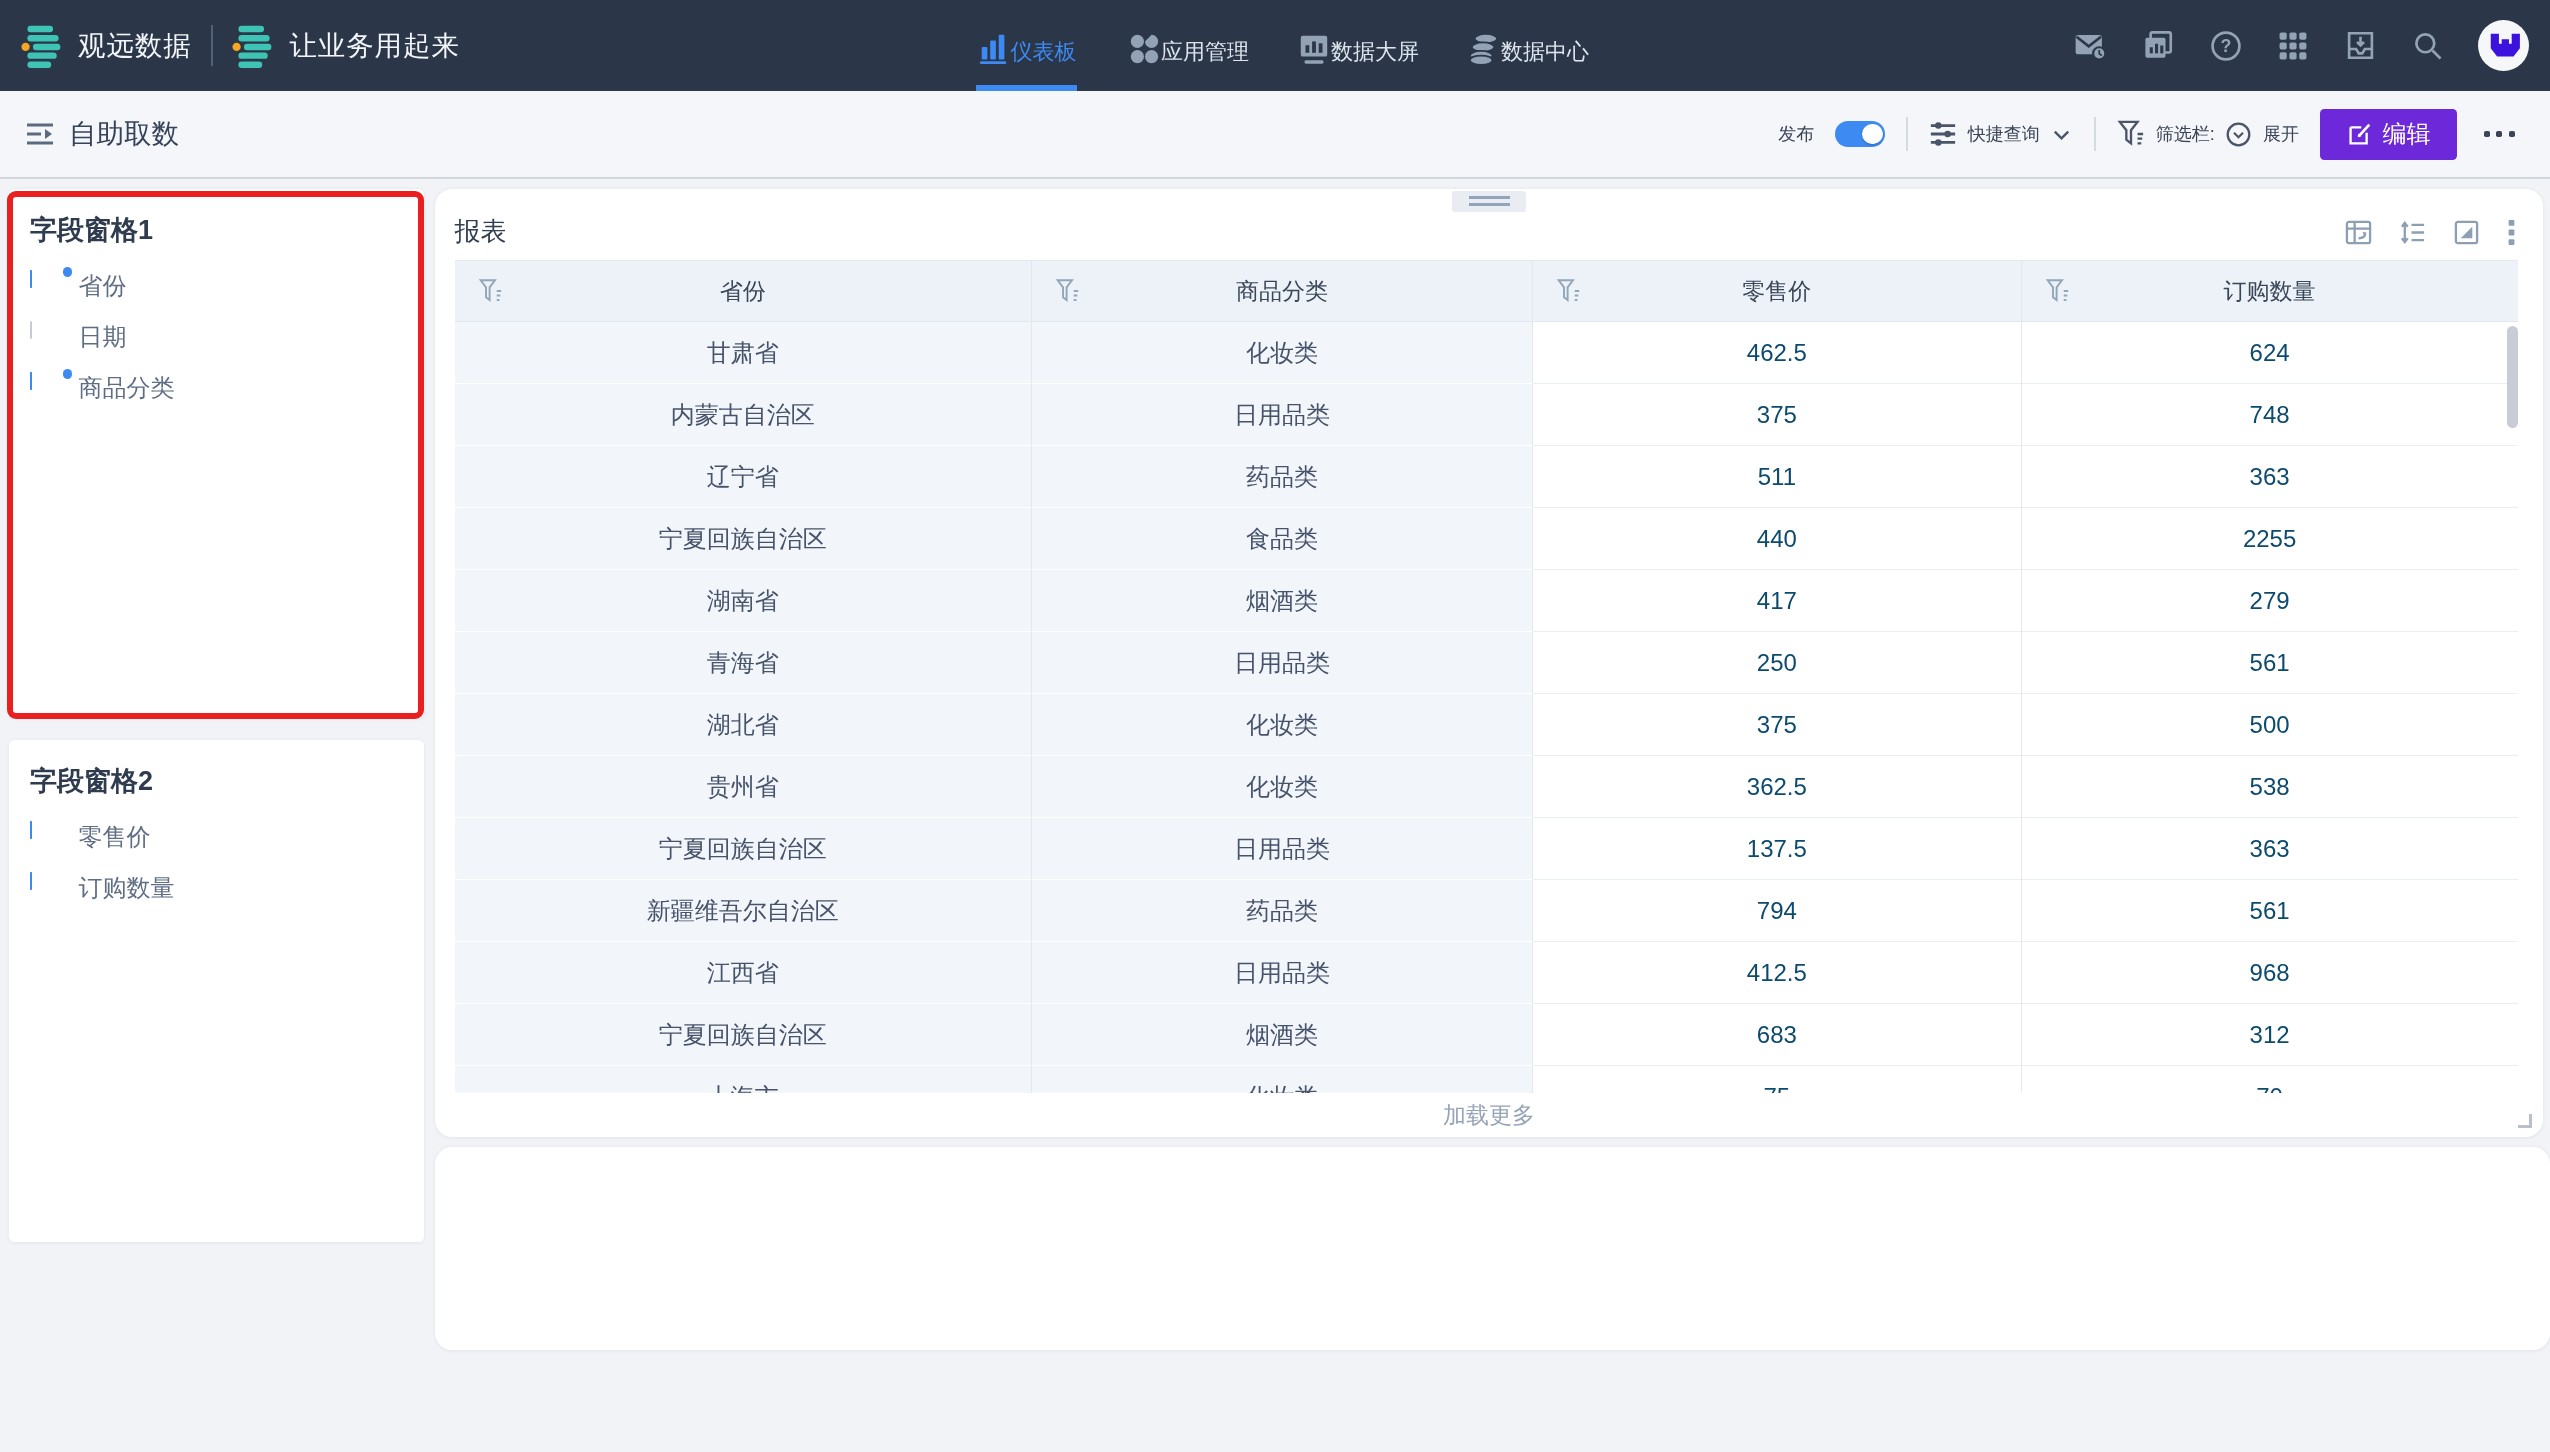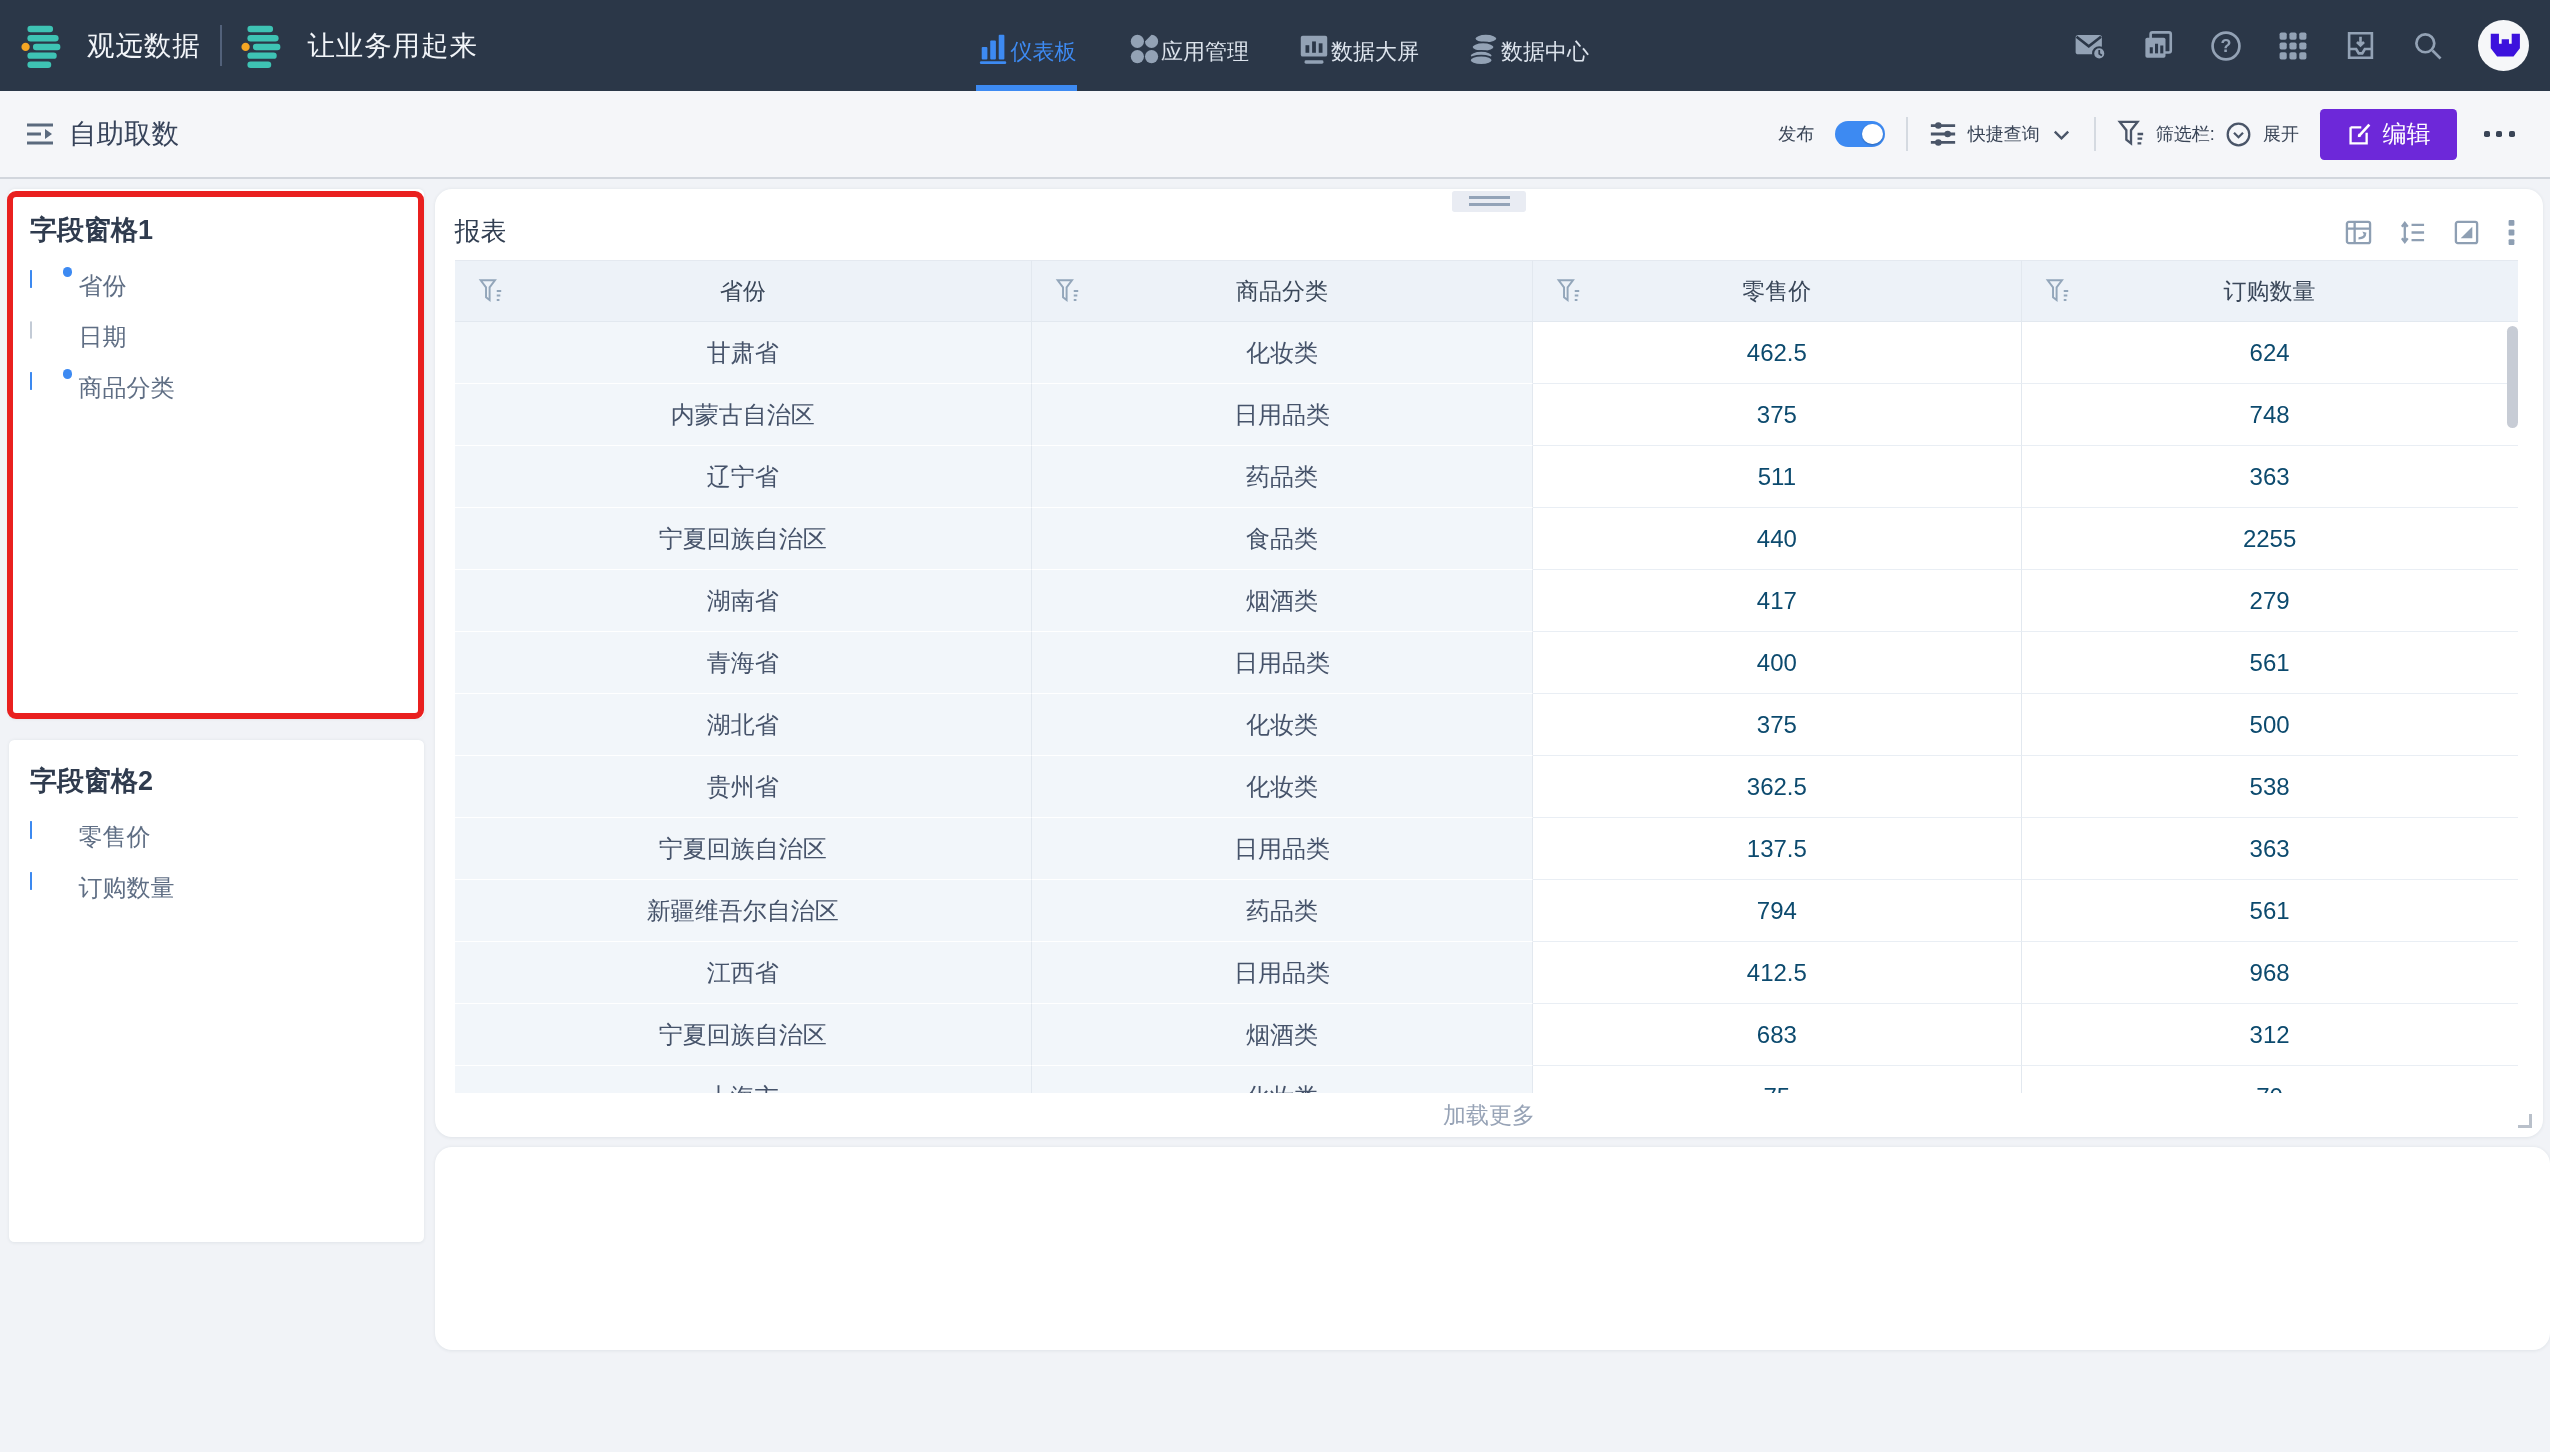--- a/index.html
+++ b/index.html
@@ -3,21 +3,21 @@
 <meta charset="utf-8">
 <style>
   *{margin:0;padding:0;box-sizing:border-box}
   html,body{width:2550px;height:1453px;overflow:hidden}
   body{position:relative;background:#f1f3f7;font-family:"Liberation Sans","DejaVu Sans",sans-serif;color:#3a4557}
   svg{display:block}
 
   
   .topnav{position:absolute;left:0;top:0;width:2550px;height:91px;background:#2b3748}
   .nav-left{position:absolute;left:21px;top:0;height:91px;display:flex;align-items:center}
-  .brand-text{font-size:27.5px;color:#f2f5f9;letter-spacing:0.9px;margin-left:22px}
+  .brand-text{font-size:27.5px;color:#f2f5f9;letter-spacing:0.9px;margin-left:13px}
   .nav-divider{width:1.8px;height:41px;background:#52617a;margin:0 19.5px}
   .tabs{position:absolute;left:974px;top:0;height:91px;display:flex;gap:48px}
   .tab{position:relative;min-width:105px;display:flex;flex-direction:row;align-items:center;justify-content:center;padding-top:7px;cursor:pointer}
   .tab .tab-label{font-size:22px;color:#dde4ed;margin-top:6.2px}
   .tab .ticon{color:#93a2b5}
   .tab.checked .tab-label{color:#3d8af2}
   .tab.checked .ticon{color:#3d8af2}
   .tab.checked::after{content:'';position:absolute;left:1.8px;right:1.8px;bottom:0;height:6.2px;background:#3d8af2}
   .nav-right{position:absolute;right:21px;top:0;height:91px;display:flex;align-items:center;gap:33px}
   .nav-right .nicon{color:#93a2b5}
@@ -415,21 +415,21 @@
     </div>
     <div class="trow">
       <div class="td dim c0">湖南省</div>
       <div class="td dim c1">烟酒类</div>
       <div class="td c2">417</div>
       <div class="td c3">279</div>
     </div>
     <div class="trow">
       <div class="td dim c0">青海省</div>
       <div class="td dim c1">日用品类</div>
-      <div class="td c2">400</div>
+      <div class="td c2">250</div>
       <div class="td c3">561</div>
     </div>
     <div class="trow">
       <div class="td dim c0">湖北省</div>
       <div class="td dim c1">化妆类</div>
       <div class="td c2">375</div>
       <div class="td c3">500</div>
     </div>
     <div class="trow">
       <div class="td dim c0">贵州省</div>

